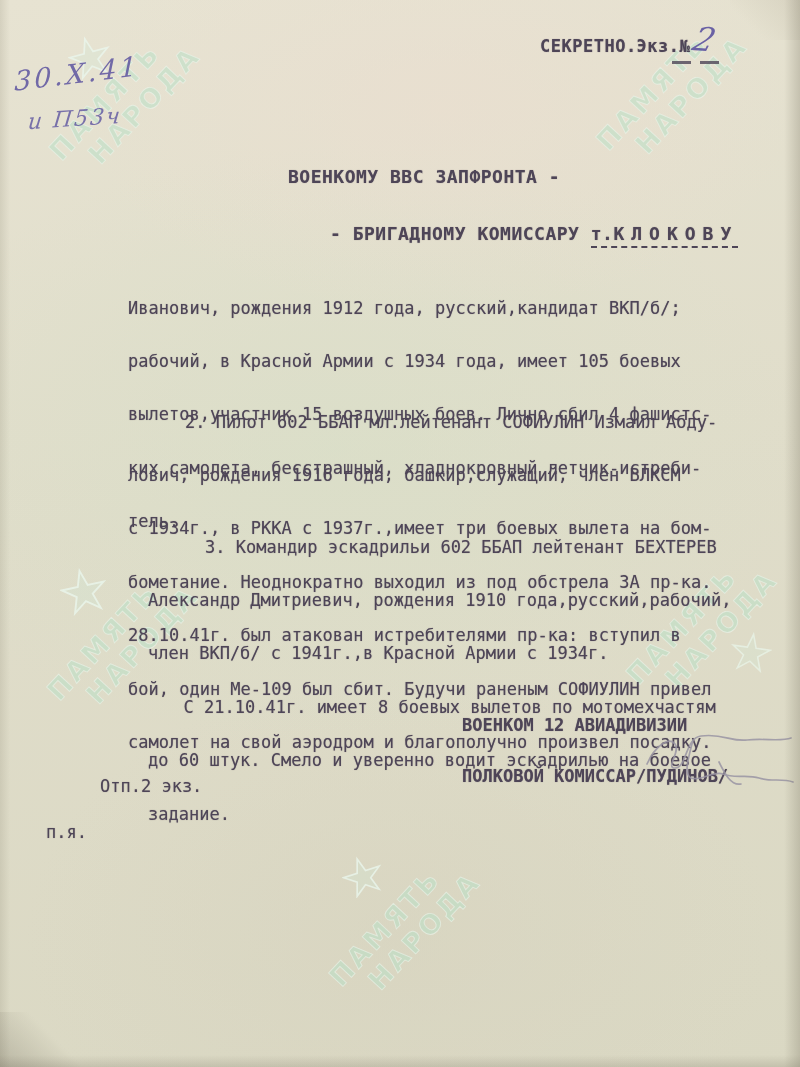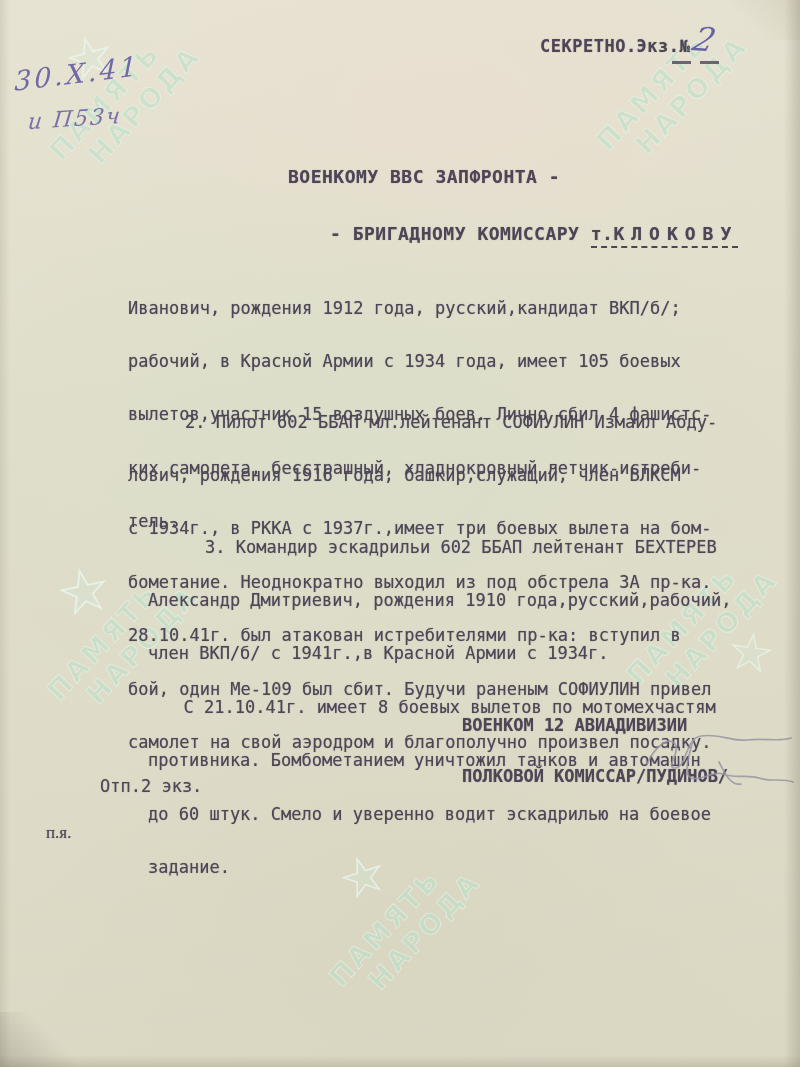--- a/index.html
+++ b/index.html
@@ -117,40 +117,39 @@
     <div class="ln">28.10.41г. был атакован истребителями пр-ка: вступил в</div>
     <div class="ln">бой, один Ме-109 был сбит. Будучи раненым СОФИУЛИН привел</div>
     <div class="ln">самолет на свой аэродром и благополучно произвел посадку.</div>
   </div>
 
   <div class="tw" style="left:128px;top:503px;margin-left:20px;">
     <div class="ln ind">3. Командир эскадрильи 602 ББАП лейтенант БЕХТЕРЕВ</div>
     <div class="ln">Александр Дмитриевич, рождения 1910 года,русский,рабочий,</div>
     <div class="ln">член ВКП/б/ с 1941г.,в Красной Армии с 1934г.</div>
     <div class="ln ind-sm">С 21.10.41г. имеет 8 боевых вылетов по мотомехчастям</div>
-    <div class="ln">противника. Бомбометанием уничтожил танков и автомашин</div>
     <div class="ln">до 60 штук. Смело и уверенно водит эскадрилью на боевое</div>
     <div class="ln">задание.</div>
   </div>
 
   <div class="tw sig" style="left:462px;top:683px;">
     <div class="ln">ВОЕНКОМ 12 АВИАДИВИЗИИ</div>
     <div class="ln">ПОЛКОВОЙ КОМИССАР/ПУДИНОВ/</div>
   </div>
 
   <svg style="position:absolute;left:635px;top:722px;" width="165" height="75" viewBox="0 0 165 75">
     <g fill="none" stroke="#9a95a4" stroke-width="1.7" stroke-linecap="round" opacity="0.85">
       <path d="M12,42 C20,24 34,14 40,22 C46,30 30,46 40,46 C52,46 50,16 66,14 C88,11 96,20 112,18 C130,16 146,20 156,16"></path>
       <path d="M58,18 C54,34 48,52 56,56 C66,60 78,48 88,52 C100,57 112,52 124,56 C136,60 148,56 158,60"></path>
       <path d="M84,40 C90,52 96,64 106,62"></path>
     </g>
   </svg>
 
   <div class="tw" style="left:100px;top:778px;text-align:right;">Отп.2 экз.</div>
-  <div class="tw" style="left:46px;top:824px;font-family:Liberation Serif, serif;">п.я.</div>
+  <div class="tw" style="left:46px;top:824px;">п.я.</div>
 
   <div class="edge edge-right"></div>
   <div class="edge edge-bottom"></div>
   <div class="edge edge-left"></div>
   <div class="edge corner-bl"></div>
   <div class="edge corner-tr"></div>
 
 </div>
 
 </body></html>

